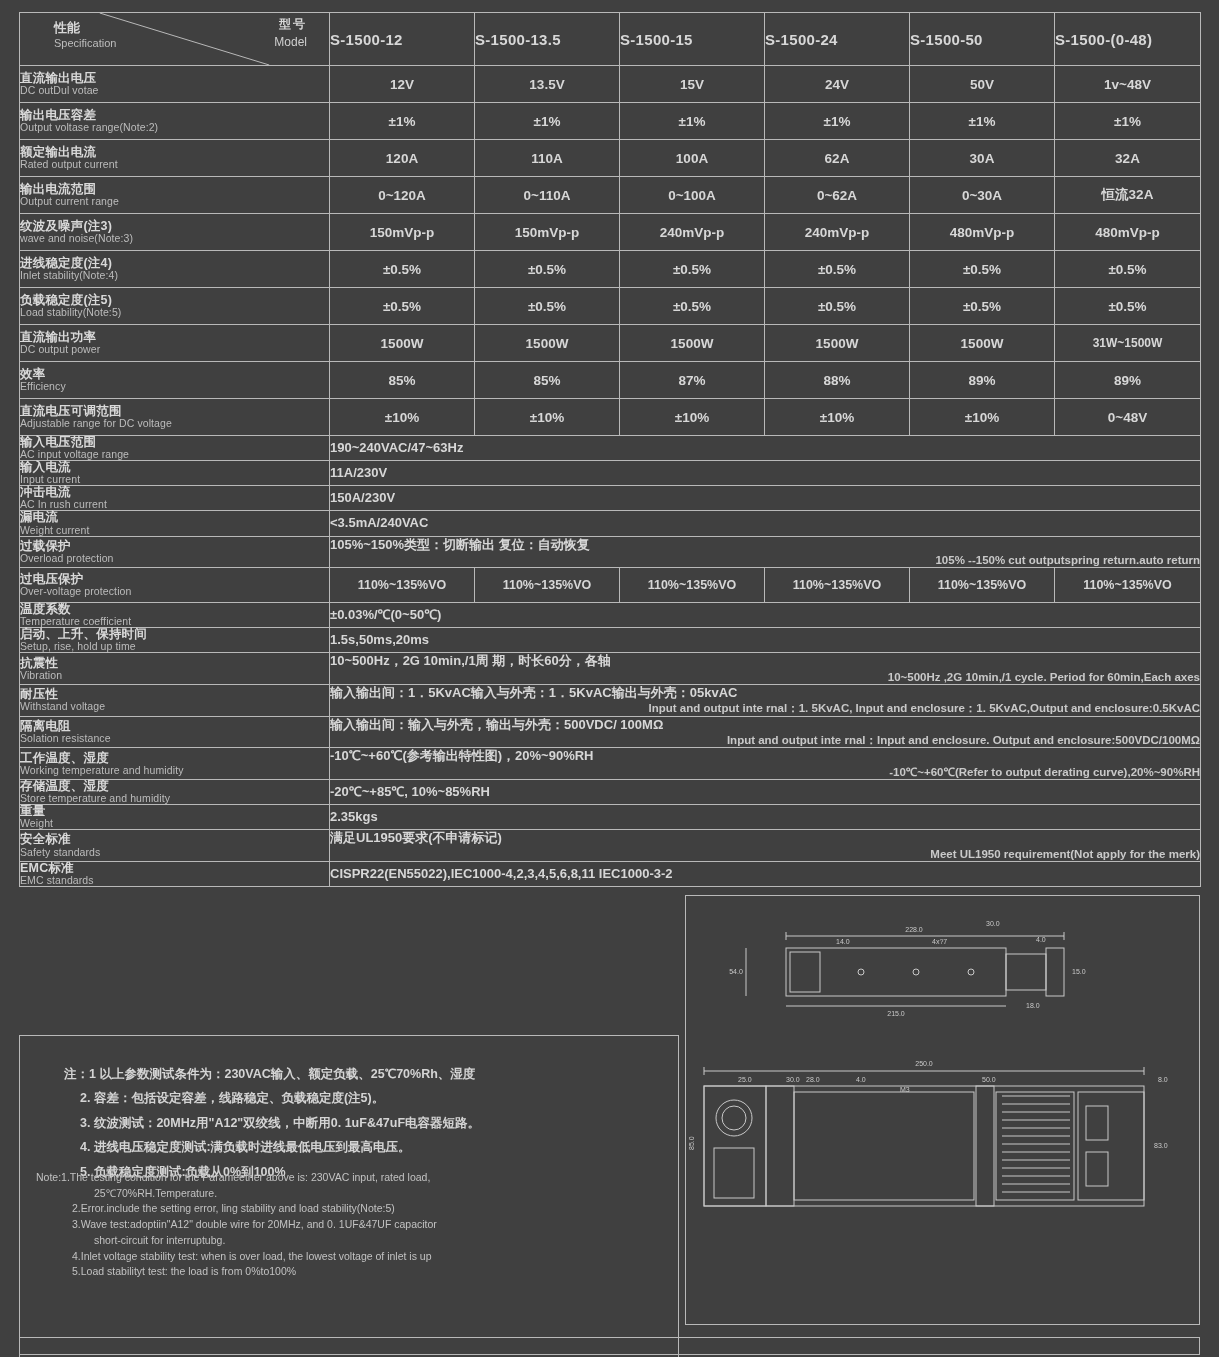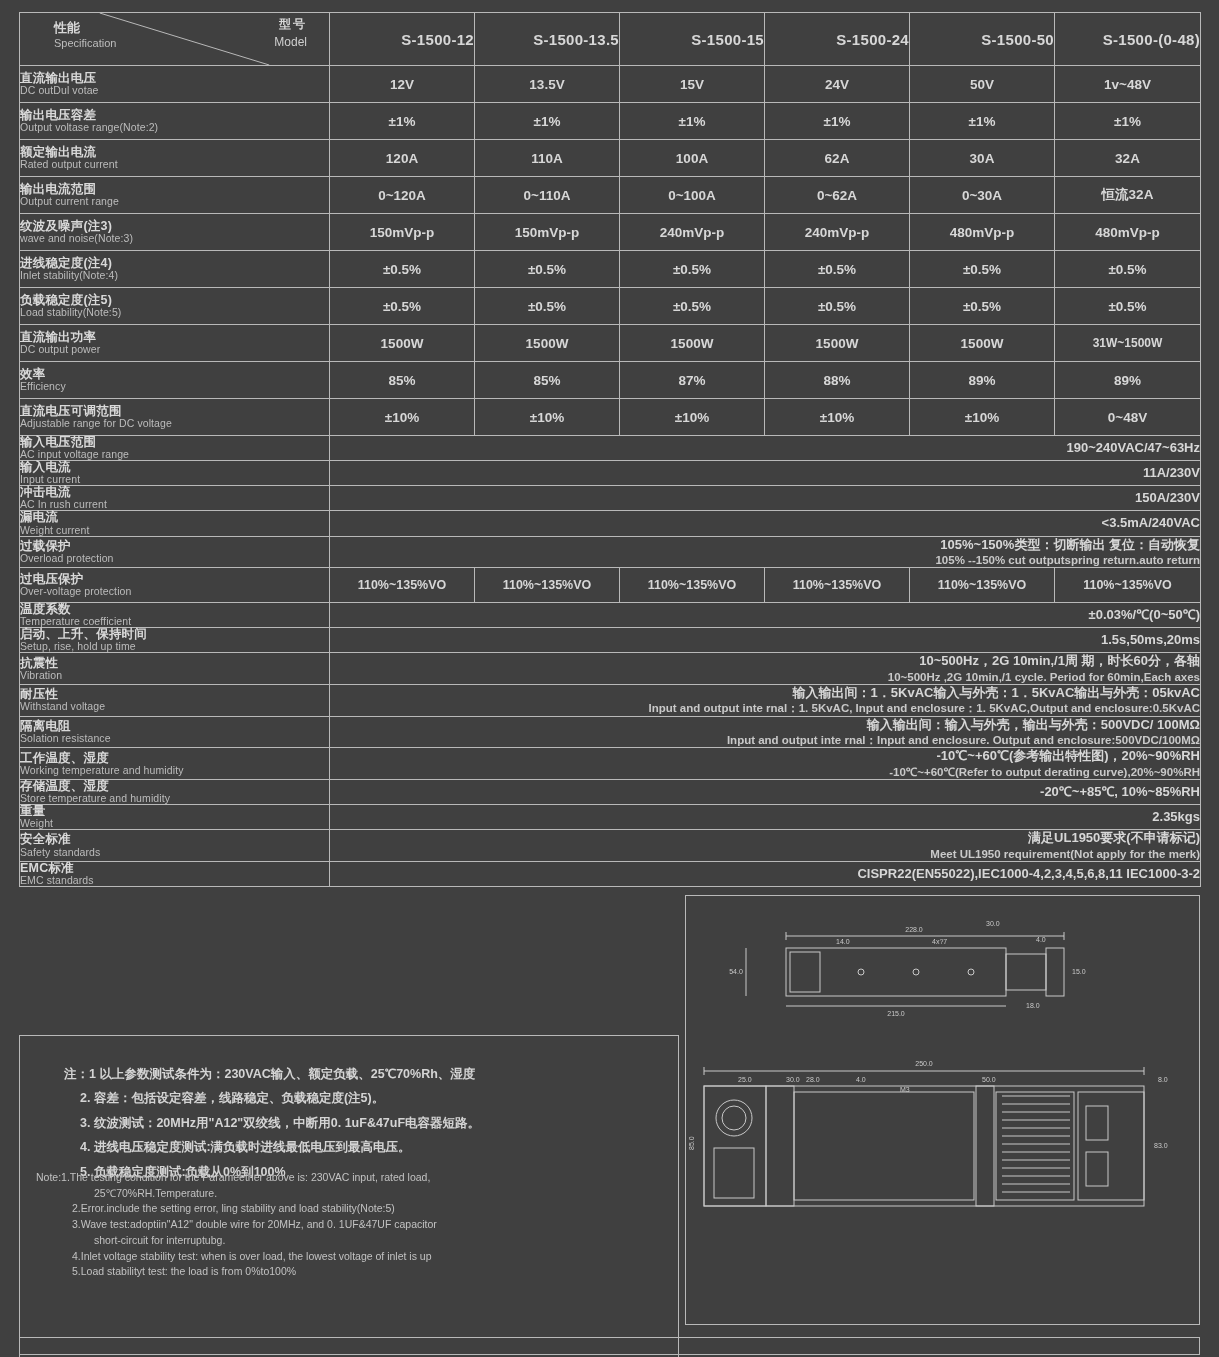--- a/index.html
+++ b/index.html
@@ -22,21 +22,21 @@
     table-layout:fixed;
   }
   table.spec td, table.spec th{
     border:1px solid #b9b9b9;
     padding:0;
     vertical-align:middle;
     color:#d7d7d7;
   }
   .hdr-cell{
     height:52px;
-    text-align:right;
+    text-align:left;
     font-size:15px;
     font-weight:bold;
     letter-spacing:.3px;
   }
   .corner{
     position:relative;
     height:52px;
     overflow:hidden;
   }
   .corner .diag{
@@ -76,21 +76,21 @@
   .span-val{
     padding:4px 0 4px 36px;
     text-align:left;
     font-size:13px;
     font-weight:bold;
     line-height:1.25;
   }
   .span-val .l2{
     display:block;font-size:11.5px;font-weight:bold;color:#c9c9c9;text-align:right;
   }
-  .span-val .l1{display:block;text-align:right;}
+  .span-val .l1{display:block;}
   .ov-row td{height:34px;}
   .ov-val{text-align:center;font-size:12.5px;font-weight:bold;}
   .notes{
     position:absolute;
     left:19px;top:1035px;
     width:660px;height:348px;
     border:1px solid #b9b9b9;
     box-sizing:border-box;
     padding:26px 10px 10px 44px;
   }

